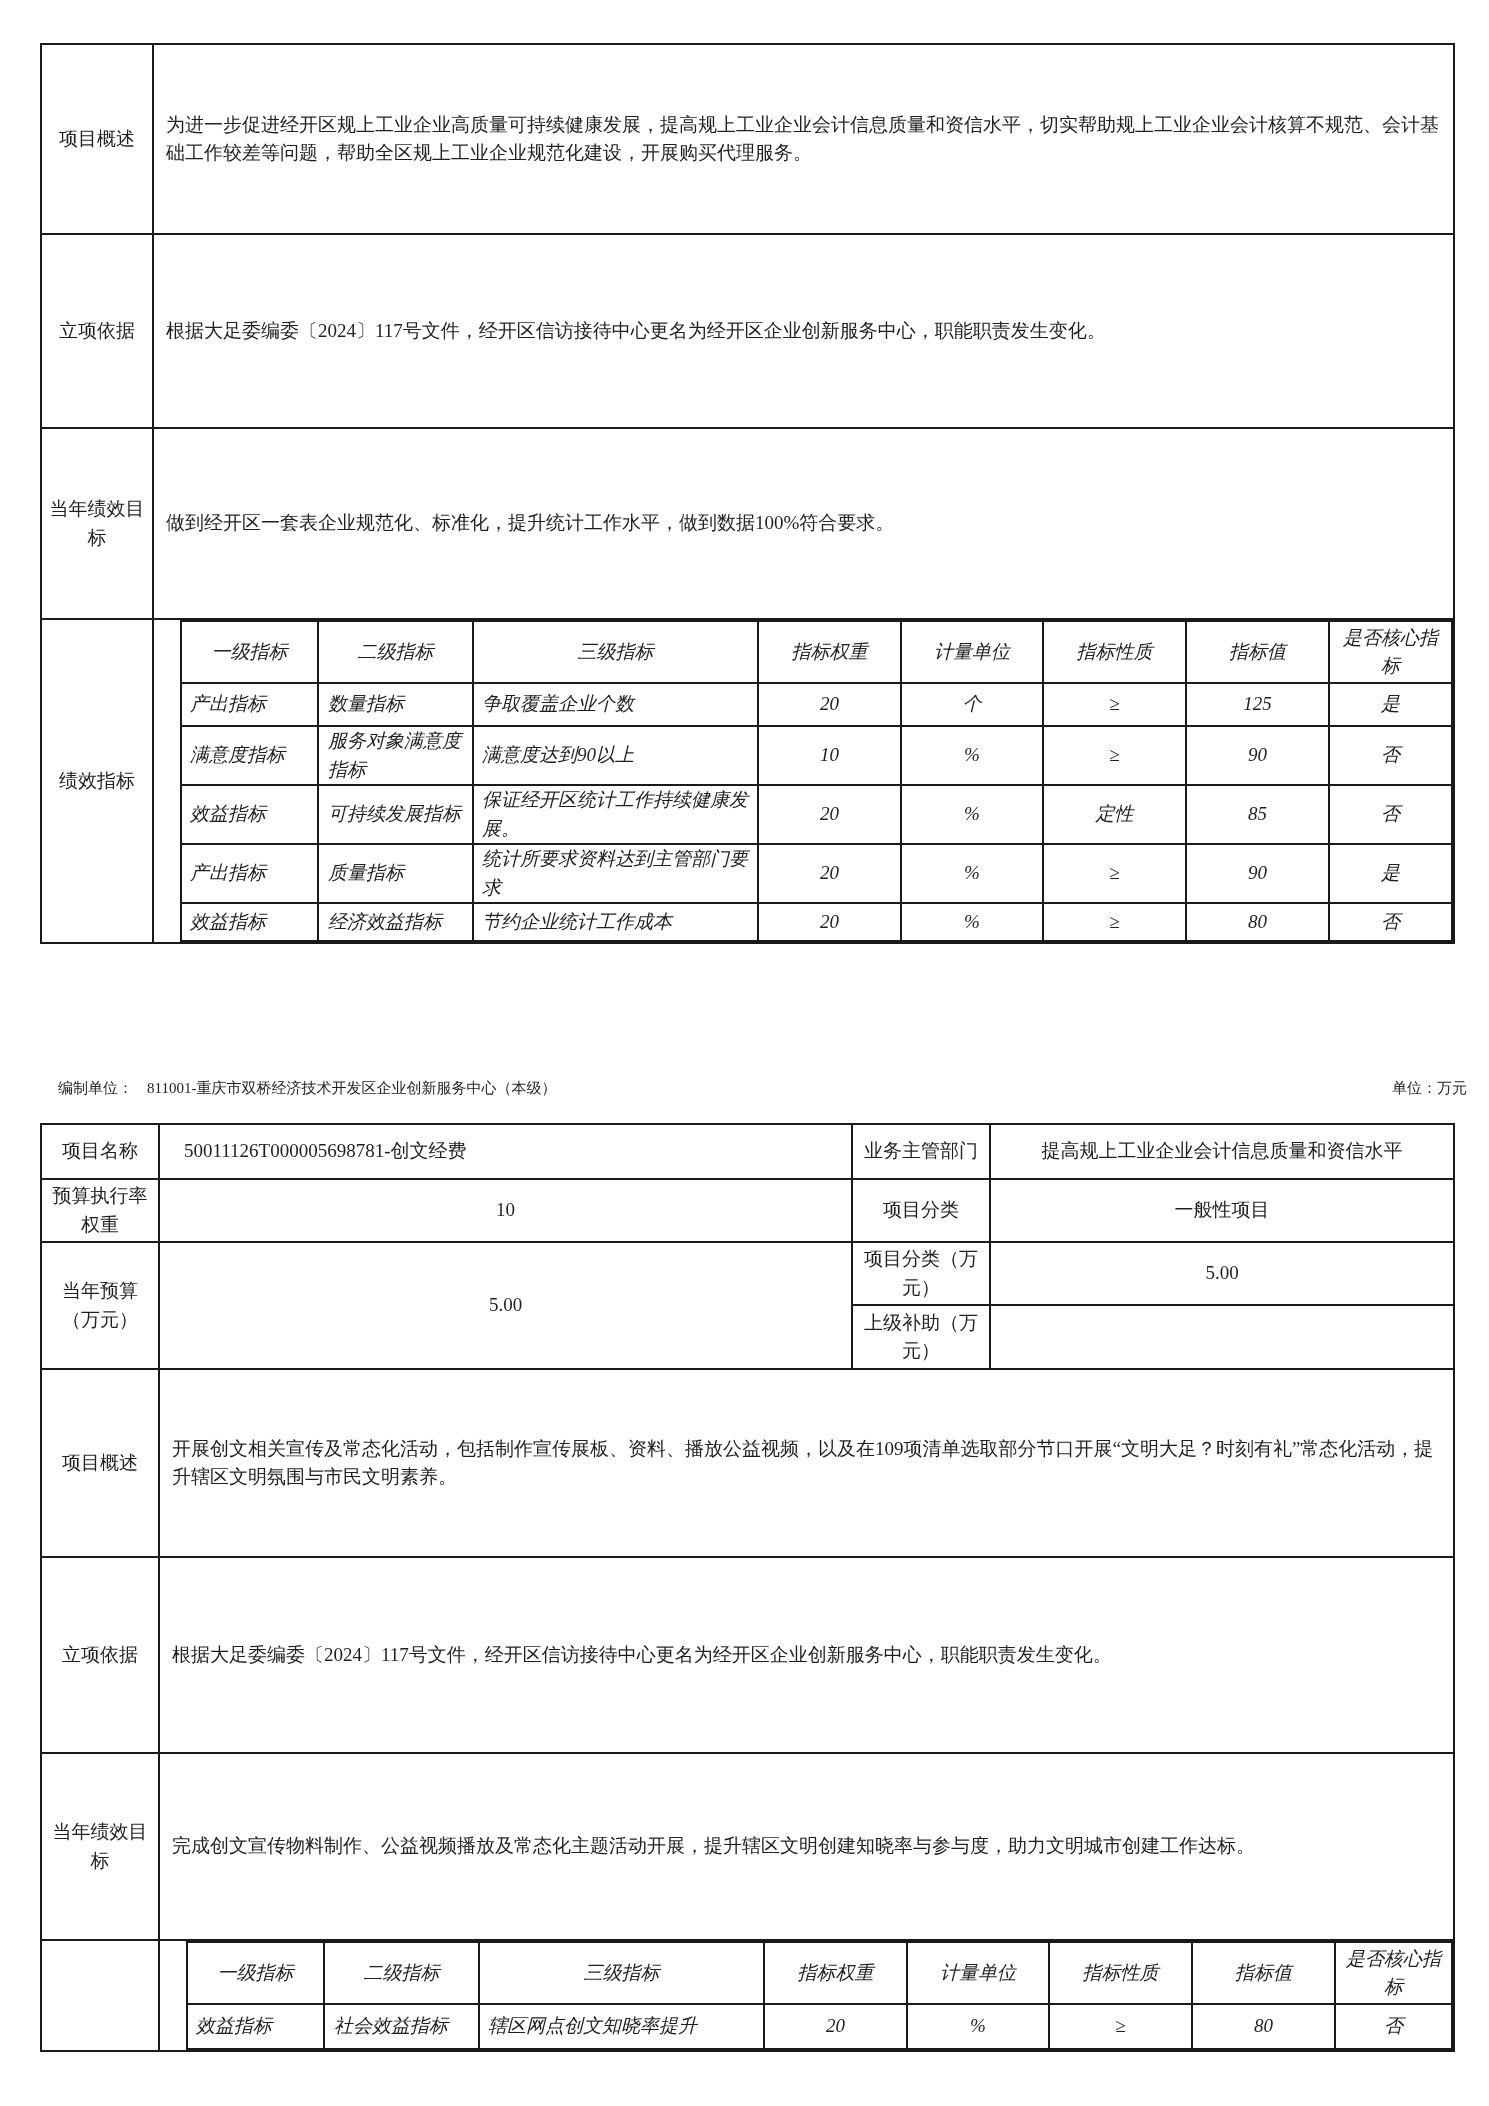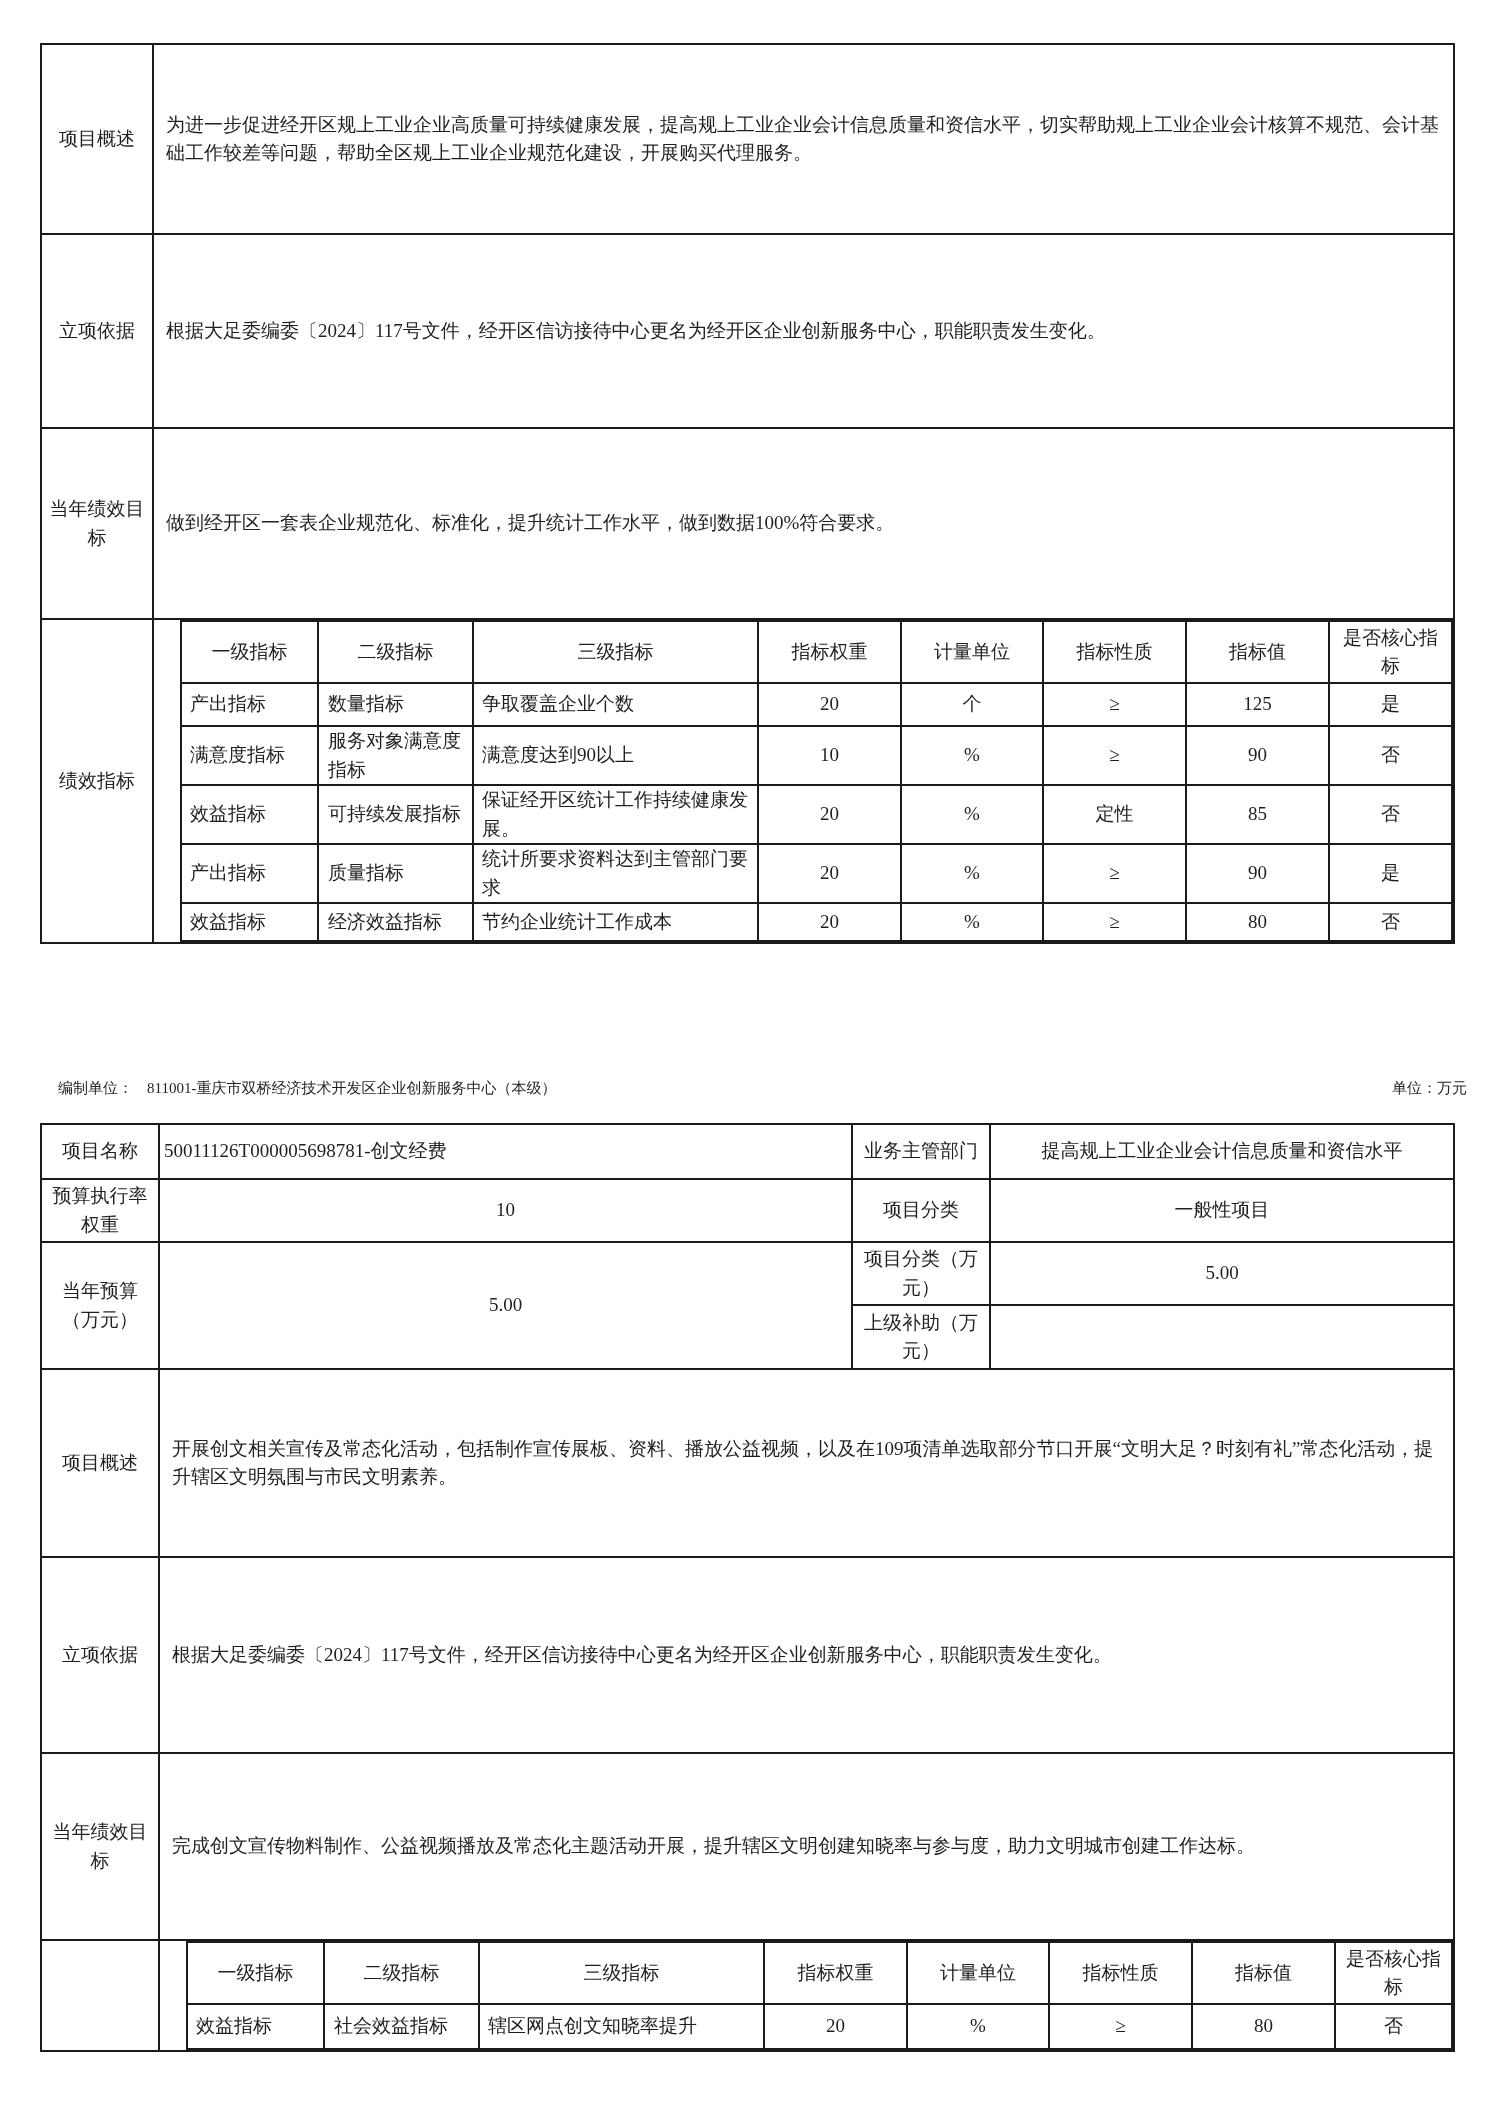--- a/index.html
+++ b/index.html
@@ -17,30 +17,30 @@
   td {
     border: 2px solid #1a1a1a;
     font-size: 19px;
     line-height: 1.5;
     vertical-align: middle;
     word-break: break-all;
   }
   .label-cell { text-align: center; padding: 2px 4px; }
   .content-cell { text-align: left; padding: 6px 12px; }
   .center { text-align: center; }
-  .left { text-align: left; padding: 2px 4px; }
+  .left { text-align: left; padding: 2px 24px; }
 
   
   .t1 { position: absolute; top: 0; left: 0; }
   .t2 { position: absolute; top: 1080px; left: 0; }
 
   
   .nested-cell { padding: 0; border-left: none; }
   .nested-wrap { margin-left: 26px; height: 100%; }
-  .nested-table { height: 100%; }
+  .nested-table { height: 100%; font-style: italic; }
   .nested-table td { padding: 0 8px; }
   .nested-table .hdr { text-align: center; padding: 0 10px; }
   .nested-table .txt { text-align: left; }
   .nested-table .c2 { padding: 0 9px; }
   .nested-table .num { text-align: center; }
 
   .title {
     position: absolute; top: 940px; left: 0; width: 100%;
     text-align: center; font-size: 30px; font-weight: bold;
     letter-spacing: 2px;

